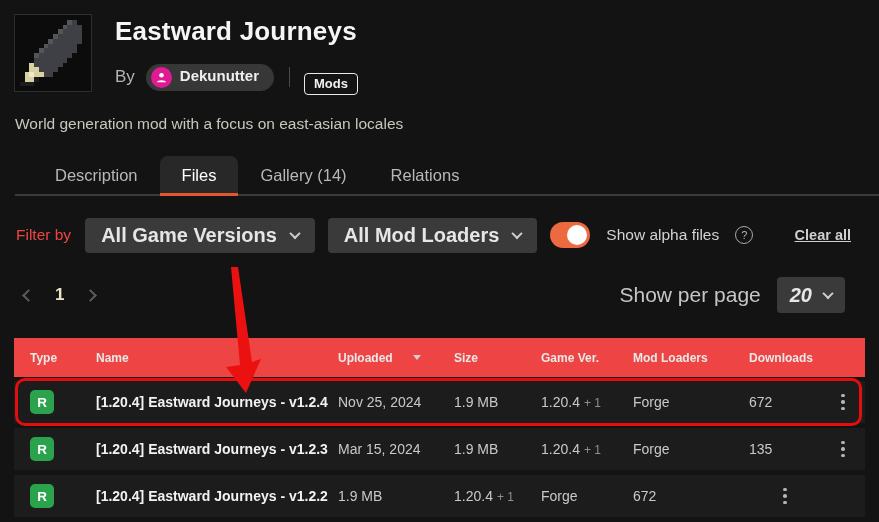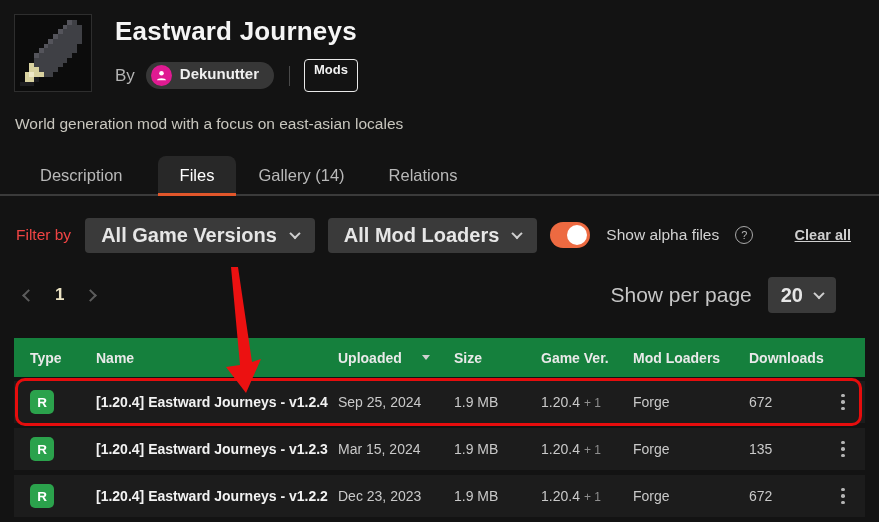--- a/index.html
+++ b/index.html
@@ -16,28 +16,28 @@
   .page-title { color:#f5f5f5; font-size:26px; font-weight:bold; letter-spacing:.2px; margin-top:2px; }
   .byline { display:flex; align-items:center; margin-top:12px; }
   .by-label { color:#b4b4b4; font-size:17px; margin-right:11px; }
   .author-pill { display:flex; background:#373737; border-radius:16px;
     padding:3px 15px 3px 5px; cursor:pointer; }
   .avatar { width:21px; height:21px; border-radius:50%; background:#e01a92; display:flex;
     align-items:center; justify-content:center; margin-right:8px; }
   .author-name { color:#efefef; font-size:15px; font-weight:bold; }
   .v-divider { width:1px; height:20px; background:#4a4a4a; margin:0 14px 0 15px; }
   .mods-badge { border:1.5px solid #e9e9e9; border-radius:4px; color:#f2f2f2; font-size:13px;
-    font-weight:bold; padding:2px 9px 14px; cursor:pointer; }
+    font-weight:bold; padding:2px 9px 3px; cursor:pointer;margin-top:14px; }
   .description { position:absolute; left:15px; top:115px; color:#c8c6be; font-size:15.5px; }
   
-  .tabs { position:absolute; left:0; right:0; top:156px; height:40px; display:flex;
+  .tabs { position:absolute; left:15px; right:0; top:156px; height:40px; display:flex;
     align-items:stretch; padding-left:18px; border-bottom:2px solid #3b3b3b; }
   .tab { display:flex; align-items:center; padding:0 22px; color:#b8b8b8; font-size:16.5px;
     cursor:pointer; position:relative; }
-  .tab.active { background:#282828; color:#ffffff; border-radius:8px 8px 0 0;margin-left:13px; }
+  .tab.active { background:#282828; color:#ffffff; border-radius:8px 8px 0 0; }
   .tab.active::after { content:""; position:absolute; left:0; right:0; bottom:-2px; height:3px;
     background:#e2572b; }
   .tab .ext { margin-left:8px; display:inline-flex; }
   
   .filter-row { position:absolute; left:16px; right:28px; top:217px; height:36px;
     display:flex; align-items:center; }
   .filter-label { color:#ef4444; font-size:15.5px; margin-right:14px; }
   .dropdown { display:flex; align-items:center; background:#3a3a3a; border:none; border-radius:4px;
     height:35px; padding:0 16px; color:#e6e6e6; font-family:inherit; font-size:20px; font-weight:bold;
     cursor:pointer; margin-right:13px; }
@@ -55,27 +55,27 @@
   
   .pager-row { position:absolute; left:16px; right:27px; top:277px; height:36px;
     display:flex; align-items:center; }
   .pg-chev { width:9px; height:9px; border-right:2.5px solid #5c5c5c; border-bottom:2.5px solid #5c5c5c;
     display:inline-block; cursor:pointer; }
   .pg-chev.left { transform:rotate(135deg); margin-left:8px; }
   .pg-chev.right { transform:rotate(-45deg); margin-left:22px; }
   .pg-num { color:#ece4c4; font-size:17px; font-weight:bold; margin-left:22px; cursor:pointer; }
   .per-page { margin-left:auto; display:flex; align-items:center; }
   .per-page-label { color:#c6c6c6; font-size:21px; margin-right:16px; }
-  .dropdown.small { margin-right:16px; height:36px; padding:0 13px; }
+  .dropdown.small { margin-right:7px; height:36px; padding:0 13px;font-style:italic; }
   .dropdown.small .chev-down { margin-left:12px; }
   
   .table { position:absolute; left:14px; top:338px; width:851px; }
   .tgrid { display:grid; grid-template-columns:66px 242px 116px 87px 92px 116px 72px 1fr;
     align-items:center; padding-left:16px; }
-  .thead { height:39px; background:#15803d; color:#e9e9e9; font-size:14px; font-weight:bold; }
+  .thead { height:39px; background:#ef4444; color:#e9e9e9; font-size:12px; font-weight:bold; }
   .thead .hcell { display:flex; align-items:center; }
   .sort-caret { width:0; height:0; border-left:4.5px solid transparent; border-right:4.5px solid transparent;
     border-top:5.5px solid #d0d0d0; margin-left:20px; }
   .tbody { display:flex; flex-direction:column; padding-top:4px; }
   .trow { height:42px; background:#1c1c1c; margin-bottom:5px; position:relative; cursor:pointer; }
   .rbadge { width:24px; height:24px; border-radius:5px; background:#2ba24c; color:#fff;
     display:flex; align-items:center; justify-content:center; font-size:13.5px; font-weight:bold; }
   .cell { font-size:14px; color:#c9c9c9; }
   .cell.name { color:#f2f2f2; font-weight:bold; font-size:14px; }
   .gv-extra { color:#8f8f8f; font-size:12px; margin-left:4px; }
@@ -256,21 +256,21 @@
       <div class="hcell">Mod Loaders</div>
       <div class="hcell">Downloads</div>
       <div></div>
     </div>
     <div class="tbody">
         <div class="trow tgrid hl">
     <div class="cell">
             <span class="rbadge">R</span>
           </div>
     <div class="cell name">[1.20.4] Eastward Journeys - v1.2.4</div>
-    <div class="cell up">Sep 25, 2024</div>
+    <div class="cell up">Nov 25, 2024</div>
     <div class="cell size">1.9 MB</div>
     <div class="cell gv"><span class="gv-main">1.20.4</span><span class="gv-extra">+ 1</span></div>
     <div class="cell ml">Forge</div>
     <div class="cell dl">672</div>
     <div class="cell kebab">
       <span class="kebab-btn">
               <i></i>
               <i></i>
               <i></i>
             </span>
@@ -292,21 +292,20 @@
               <i></i>
               <i></i>
             </span>
     </div>
   </div>
         <div class="trow tgrid">
     <div class="cell">
             <span class="rbadge">R</span>
           </div>
     <div class="cell name">[1.20.4] Eastward Journeys - v1.2.2</div>
-    <div class="cell up">Dec 23, 2023</div>
     <div class="cell size">1.9 MB</div>
     <div class="cell gv"><span class="gv-main">1.20.4</span><span class="gv-extra">+ 1</span></div>
     <div class="cell ml">Forge</div>
     <div class="cell dl">672</div>
     <div class="cell kebab">
       <span class="kebab-btn">
               <i></i>
               <i></i>
               <i></i>
             </span>

